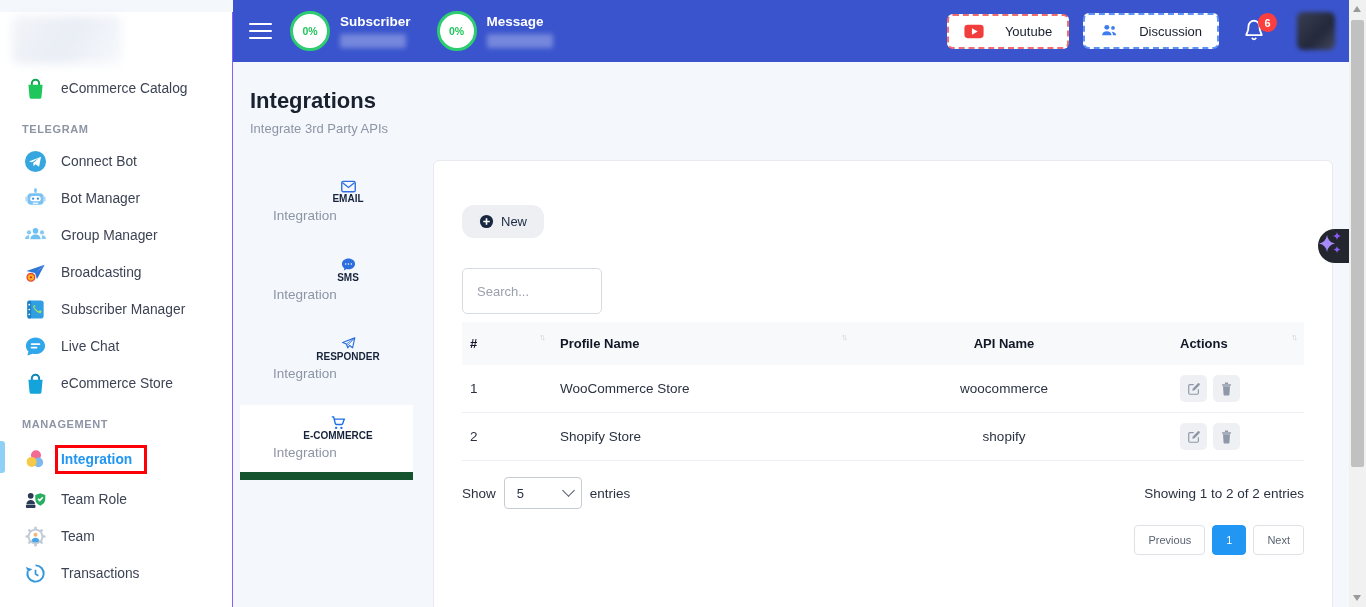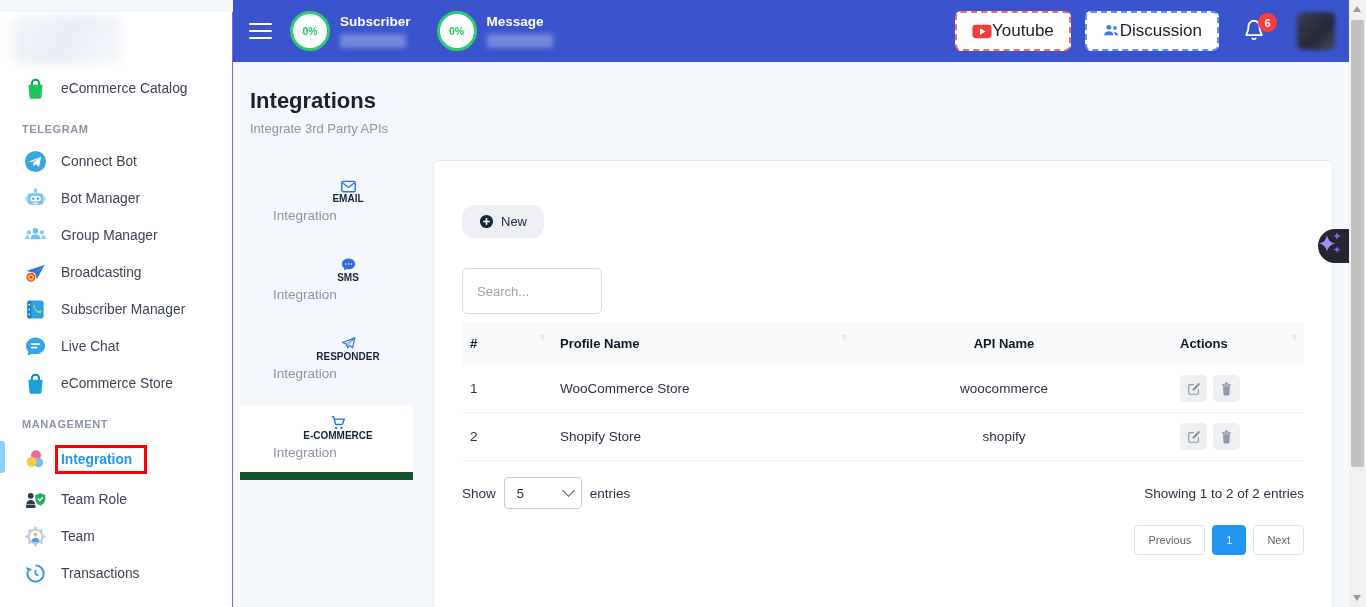--- a/index.html
+++ b/index.html
@@ -29,22 +29,22 @@
   .burger { display:flex; flex-direction:column; gap:4.5px; margin-right:18px; cursor:pointer; }
   .burger div { width:23px; height:2.6px; background:#fff; border-radius:2px; }
   .stat { display:flex; align-items:center; gap:10px; margin-right:26px; }
   .ring { width:40px; height:40px; border-radius:50%; border:3.5px solid #2ecc71;
     background:#fff; display:flex; align-items:center; justify-content:center;
     font-size:10.5px; font-weight:bold; color:#22c55e; }
   .stat-txt .t { color:#fff; font-weight:bold; font-size:13.5px; }
   .stat-txt .blurval { width:66px; height:14px; margin-top:5px; border-radius:2px;
     background:rgba(255,255,255,.30); filter:blur(2.5px); }
   .top-right { margin-left:auto; display:flex; align-items:center; gap:14px; }
-  .pill-btn { display:flex; align-items:center; gap:0; background:#fff;
-    border-radius:6px; padding:8px 15px; font-size:17px; color:#17202e; cursor:pointer; }
+  .pill-btn { display:flex; align-items:center; gap:21px; background:#fff;
+    border-radius:6px; padding:8px 15px; font-size:13px; color:#17202e; cursor:pointer; }
   .pill-btn.red { border:2px dashed #f26d6d; }
   .pill-btn.blue { border:2px dashed #5e93f2; }
   .bell-wrap { position:relative; margin:0 8px 0 10px; cursor:pointer; }
   .badge { position:absolute; top:-4px; right:-12px; min-width:19px; height:19px;
     background:#fb3e3e; color:#fff; font-size:11px; font-weight:bold; border-radius:50%;
     display:flex; align-items:center; justify-content:center; }
   .avatar { width:38px; height:38px; border-radius:6px; margin-left:10px;
     background:linear-gradient(135deg,#3a3f52,#23283a 60%,#454a60); filter:blur(2px); }
 
   

